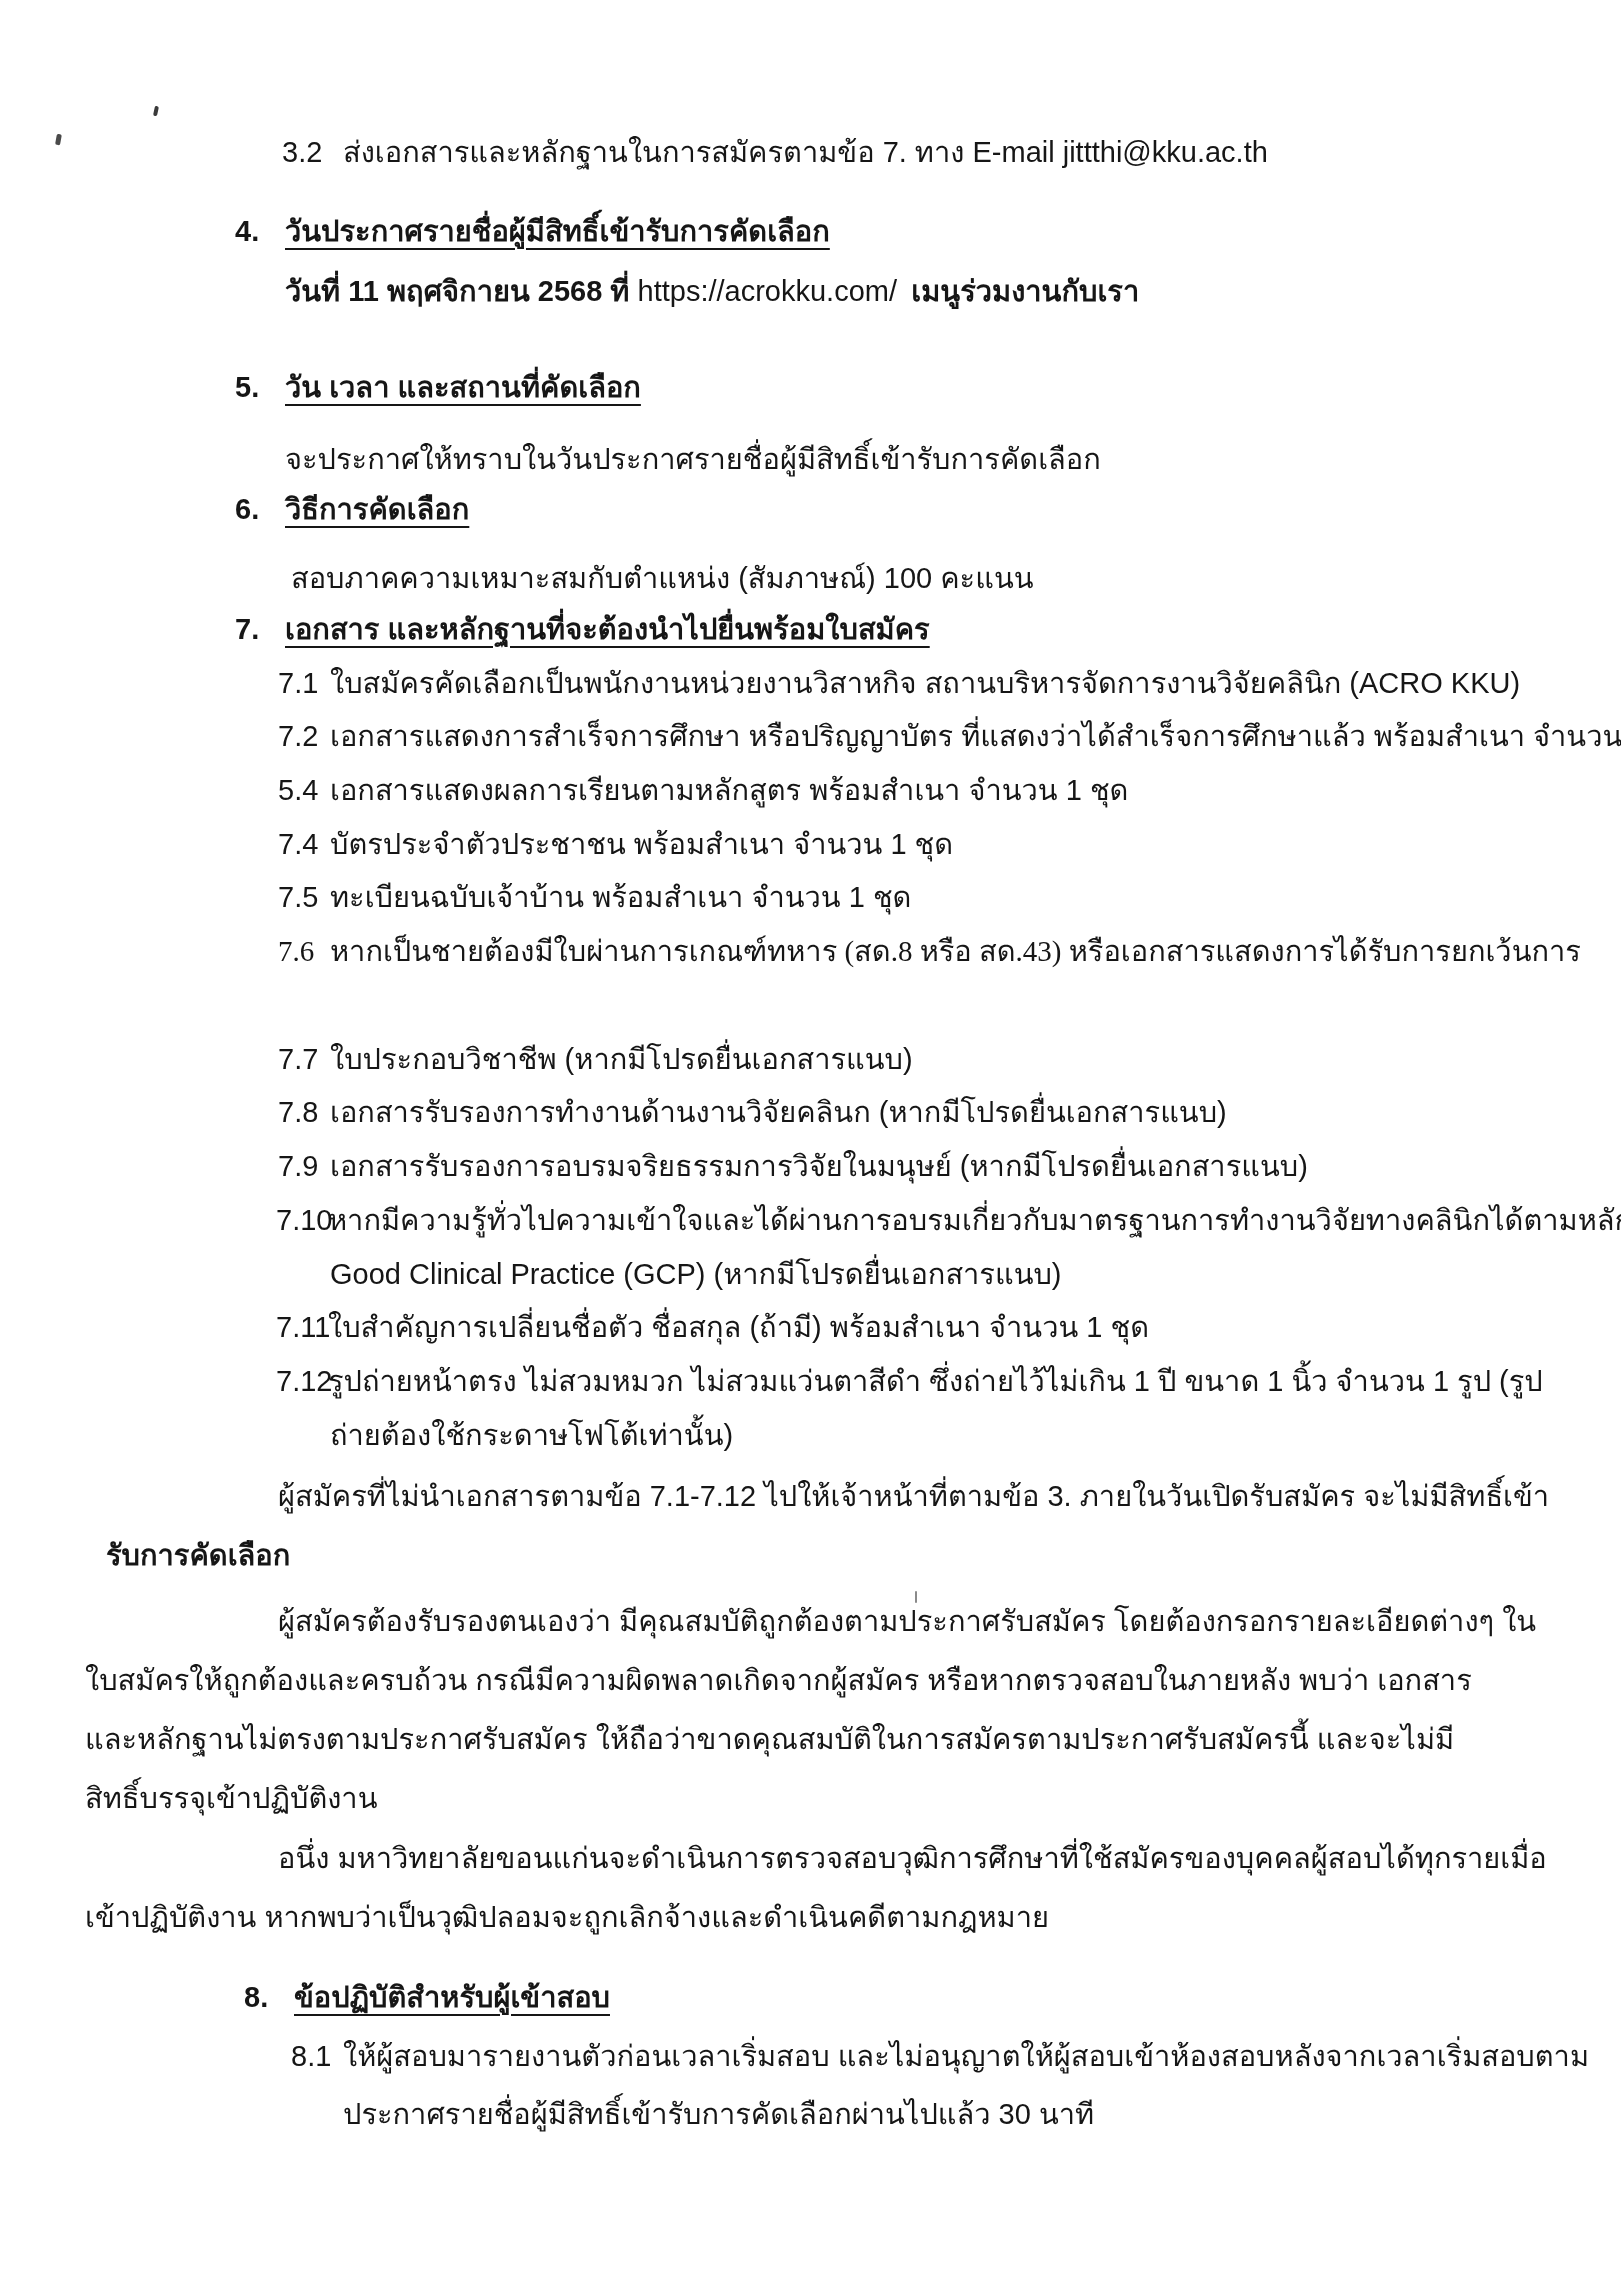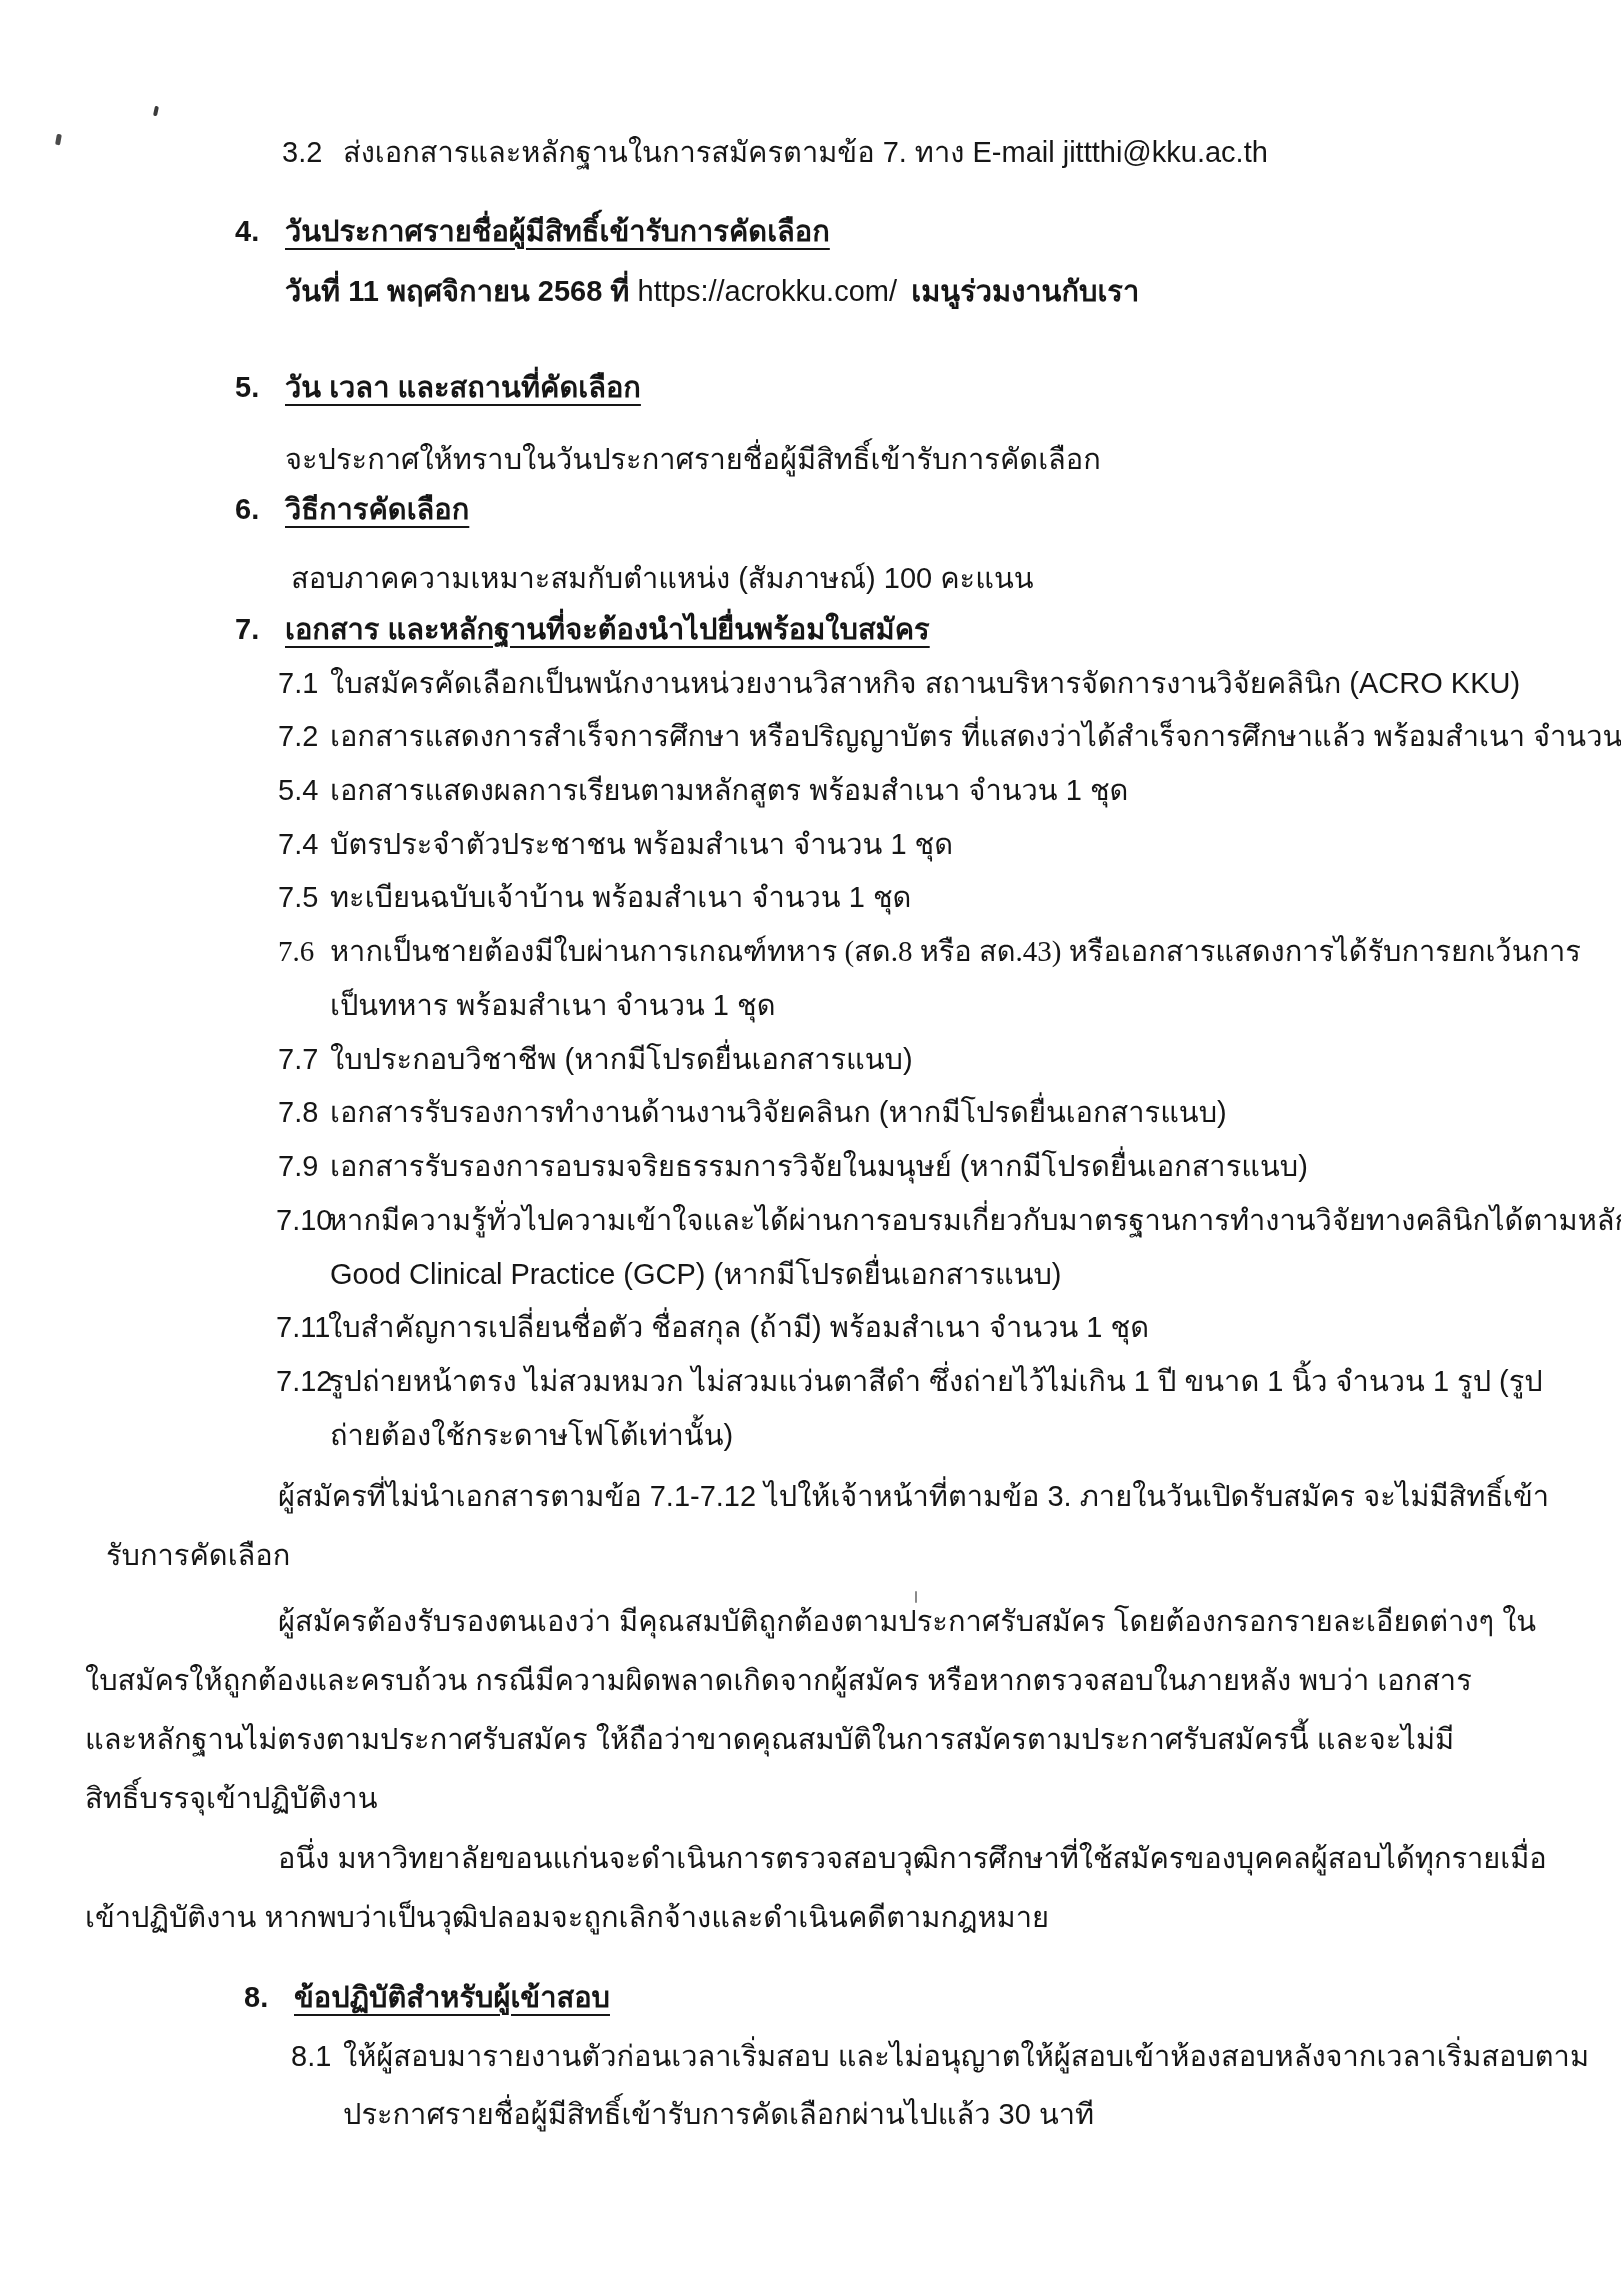--- a/index.html
+++ b/index.html
@@ -98,21 +98,20 @@
   </div>
   <div class="ln" style="top:826px; left:278px;">
     <span class="num num-sub7">7.4</span><span>บัตรประจำตัวประชาชน พร้อมสำเนา จำนวน 1 ชุด</span>
   </div>
   <div class="ln" style="top:879px; left:278px;">
     <span class="num num-sub7">7.5</span><span>ทะเบียนฉบับเจ้าบ้าน พร้อมสำเนา จำนวน 1 ชุด</span>
   </div>
   <div class="ln" style="top:933px; left:278px;font-family:Liberation Serif, serif;">
     <span class="num num-sub7">7.6</span><span>หากเป็นชายต้องมีใบผ่านการเกณฑ์ทหาร (สด.8 หรือ สด.43) หรือเอกสารแสดงการได้รับการยกเว้นการ</span>
   </div>
-  <div class="ln" style="top:987px; left:330px;">เป็นทหาร พร้อมสำเนา จำนวน 1 ชุด</div>
   <div class="ln" style="top:1041px; left:278px;">
     <span class="num num-sub7">7.7</span><span>ใบประกอบวิชาชีพ (หากมีโปรดยื่นเอกสารแนบ)</span>
   </div>
   <div class="ln" style="top:1094px; left:278px;">
     <span class="num num-sub7">7.8</span><span>เอกสารรับรองการทำงานด้านงานวิจัยคลินก (หากมีโปรดยื่นเอกสารแนบ)</span>
   </div>
   <div class="ln" style="top:1148px; left:278px;">
     <span class="num num-sub7">7.9</span><span>เอกสารรับรองการอบรมจริยธรรมการวิจัยในมนุษย์ (หากมีโปรดยื่นเอกสารแนบ)</span>
   </div>
   <div class="ln" style="top:1202px; left:276px;">
@@ -121,21 +120,21 @@
   <div class="ln" style="top:1256px; left:330px;">Good Clinical Practice (GCP) (หากมีโปรดยื่นเอกสารแนบ)</div>
   <div class="ln" style="top:1309px; left:276px;">
     <span class="num num-sub7">7.11</span><span>ใบสำคัญการเปลี่ยนชื่อตัว ชื่อสกุล (ถ้ามี) พร้อมสำเนา จำนวน 1 ชุด</span>
   </div>
   <div class="ln" style="top:1363px; left:276px;">
     <span class="num num-sub7">7.12</span><span>รูปถ่ายหน้าตรง ไม่สวมหมวก ไม่สวมแว่นตาสีดำ ซึ่งถ่ายไว้ไม่เกิน 1 ปี ขนาด 1 นิ้ว จำนวน 1 รูป (รูป</span>
   </div>
   <div class="ln" style="top:1417px; left:330px;">ถ่ายต้องใช้กระดาษโฟโต้เท่านั้น)</div>
 
   <div class="ln" style="top:1478px; left:278px;">ผู้สมัครที่ไม่นำเอกสารตามข้อ 7.1-7.12 ไปให้เจ้าหน้าที่ตามข้อ 3. ภายในวันเปิดรับสมัคร จะไม่มีสิทธิ์เข้า</div>
-  <div class="ln" style="top:1537px; left:106px;">รับการคัดเลือก</div>
+  <div class="ln" style="top:1537px; left:106px;font-weight:bold;">รับการคัดเลือก</div>
 
   <div class="ln" style="top:1603px; left:278px;">ผู้สมัครต้องรับรองตนเองว่า มีคุณสมบัติถูกต้องตามประกาศรับสมัคร โดยต้องกรอกรายละเอียดต่างๆ ใน</div>
   <div class="ln" style="top:1662px; left:85px;">ใบสมัครให้ถูกต้องและครบถ้วน กรณีมีความผิดพลาดเกิดจากผู้สมัคร หรือหากตรวจสอบในภายหลัง พบว่า เอกสาร</div>
   <div class="ln" style="top:1721px; left:85px;">และหลักฐานไม่ตรงตามประกาศรับสมัคร ให้ถือว่าขาดคุณสมบัติในการสมัครตามประกาศรับสมัครนี้ และจะไม่มี</div>
   <div class="ln" style="top:1780px; left:85px;">สิทธิ์บรรจุเข้าปฏิบัติงาน</div>
 
   <div class="ln" style="top:1840px; left:278px;">อนึ่ง มหาวิทยาลัยขอนแก่นจะดำเนินการตรวจสอบวุฒิการศึกษาที่ใช้สมัครของบุคคลผู้สอบได้ทุกรายเมื่อ</div>
   <div class="ln" style="top:1899px; left:85px;">เข้าปฏิบัติงาน หากพบว่าเป็นวุฒิปลอมจะถูกเลิกจ้างและดำเนินคดีตามกฎหมาย</div>
 
   <div class="ln heading" style="top:1979px; left:244px;">

